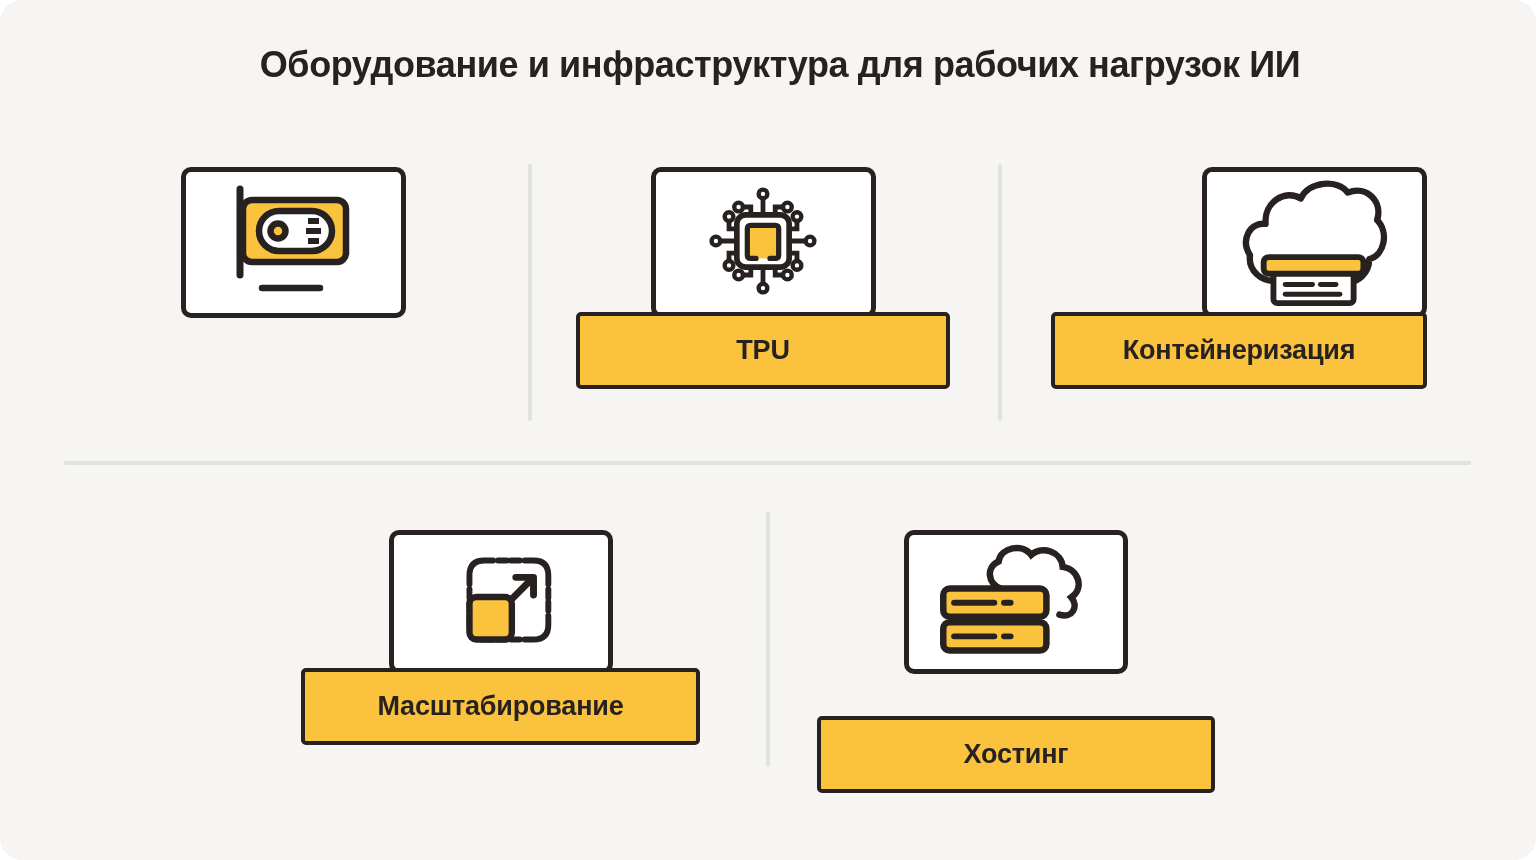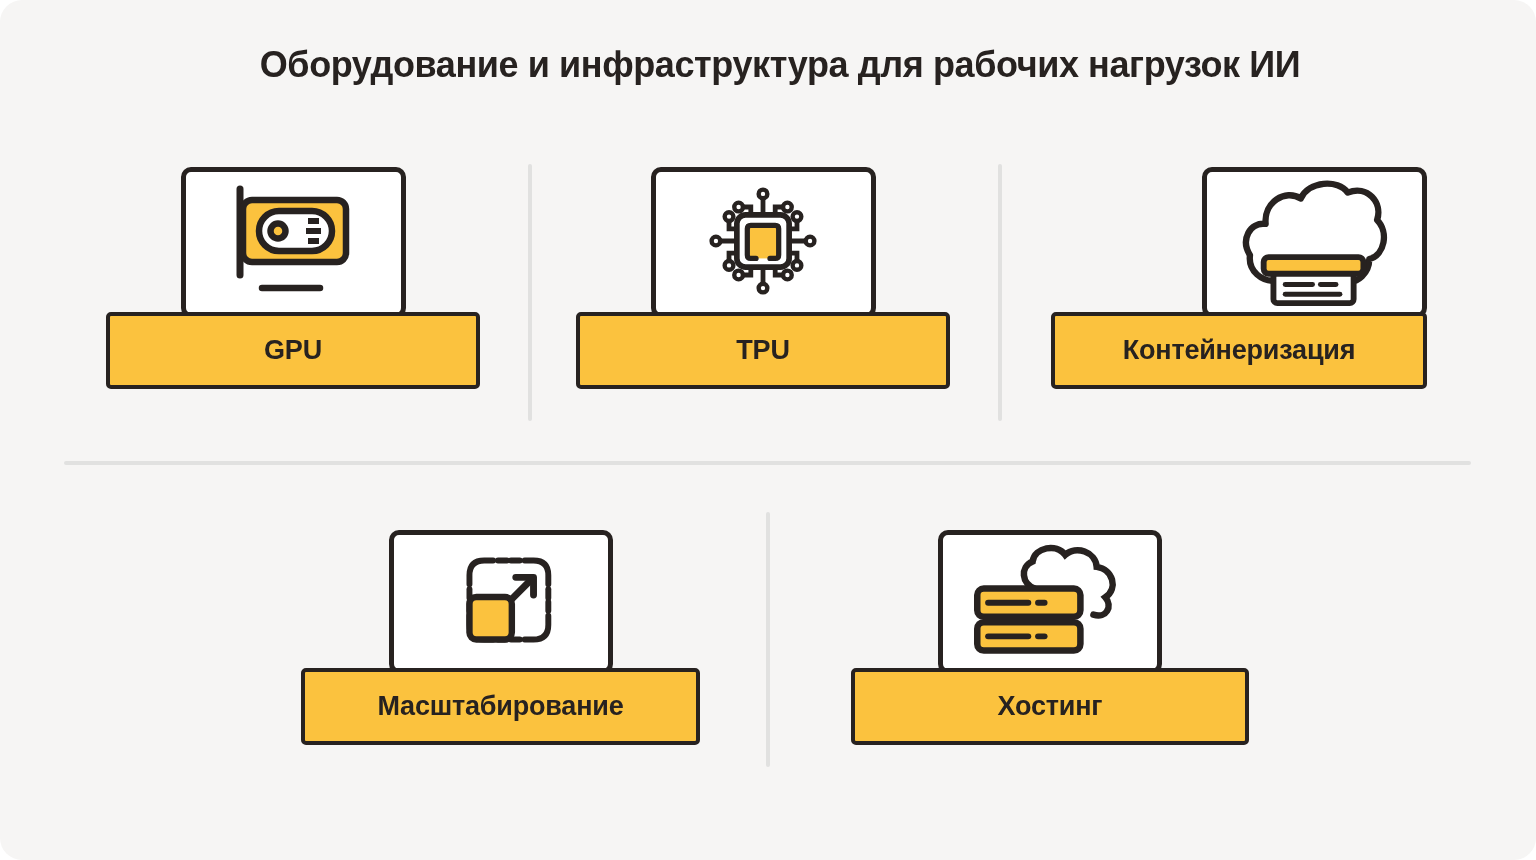--- a/index.html
+++ b/index.html
@@ -52,21 +52,21 @@
     display:flex;align-items:center;justify-content:center;
   }
   .banner span{
     font-size:27px;font-weight:700;color:var(--ink);
     letter-spacing:-0.2px;
   }
   .card-gpu{left:106px;top:167px;width:374px;}
   .card-tpu{left:576px;top:167px;width:374px;}
   .card-containerization{left:1051px;top:167px;width:376px;align-items:flex-end;}
   .card-scaling{left:301px;top:530px;width:399px;}
-  .card-hosting{left:851px;top:530px;width:398px;}
+  .card-hosting{left:817px;top:530px;width:398px;gap:48px;}
   .divider-v{
     position:absolute;width:4px;border-radius:2px;background:var(--divider);
   }
   .divider-h{
     position:absolute;height:4px;border-radius:2px;background:var(--divider);
   }
   .dv1{left:528px;top:164px;height:257px;}
   .dv2{left:998px;top:164px;height:257px;}
   .dh1{left:64px;top:461px;width:1407px;}
   .dv3{left:766px;top:512px;height:255px;}
@@ -84,23 +84,20 @@
       <svg width="150" height="115" viewBox="0 0 150 115">
         <path d="M 22 6 V 92" stroke="var(--ink)" stroke-width="7" stroke-linecap="round" fill="none"></path>
         <rect x="25" y="17" width="103" height="62" rx="9" fill="var(--yellow)" stroke="var(--ink)" stroke-width="6.5"></rect>
         <rect x="41" y="28" width="73" height="40" rx="20" fill="#FFFFFF" stroke="var(--ink)" stroke-width="6.5"></rect>
         <circle cx="60" cy="48" r="7.5" fill="var(--yellow)" stroke="var(--ink)" stroke-width="6.5"></circle>
         <path d="M 90 38 H 101" stroke="var(--ink)" stroke-width="6" stroke-linecap="butt" fill="none"></path>
         <path d="M 88 48 H 103" stroke="var(--ink)" stroke-width="6" stroke-linecap="butt" fill="none"></path>
         <path d="M 90 58 H 101" stroke="var(--ink)" stroke-width="6" stroke-linecap="butt" fill="none"></path>
         <path d="M 44 105 H 102" stroke="var(--ink)" stroke-width="6.5" stroke-linecap="round" fill="none"></path>
       </svg>
-    </div>
-    <div class="banner">
-      <span>GPU</span>
     </div>
   </div>
 
   <div class="card row-top card-tpu">
     <div class="icon-box">
       <svg width="122" height="122" viewBox="0 0 140 140">
         <g stroke="var(--ink)" stroke-width="5.5" fill="none" stroke-linecap="round">
           <path d="M 56 40 V 31 H 48"></path>
             <path d="M 70 40 V 22"></path>
             <path d="M 84 40 V 31 H 92"></path>

